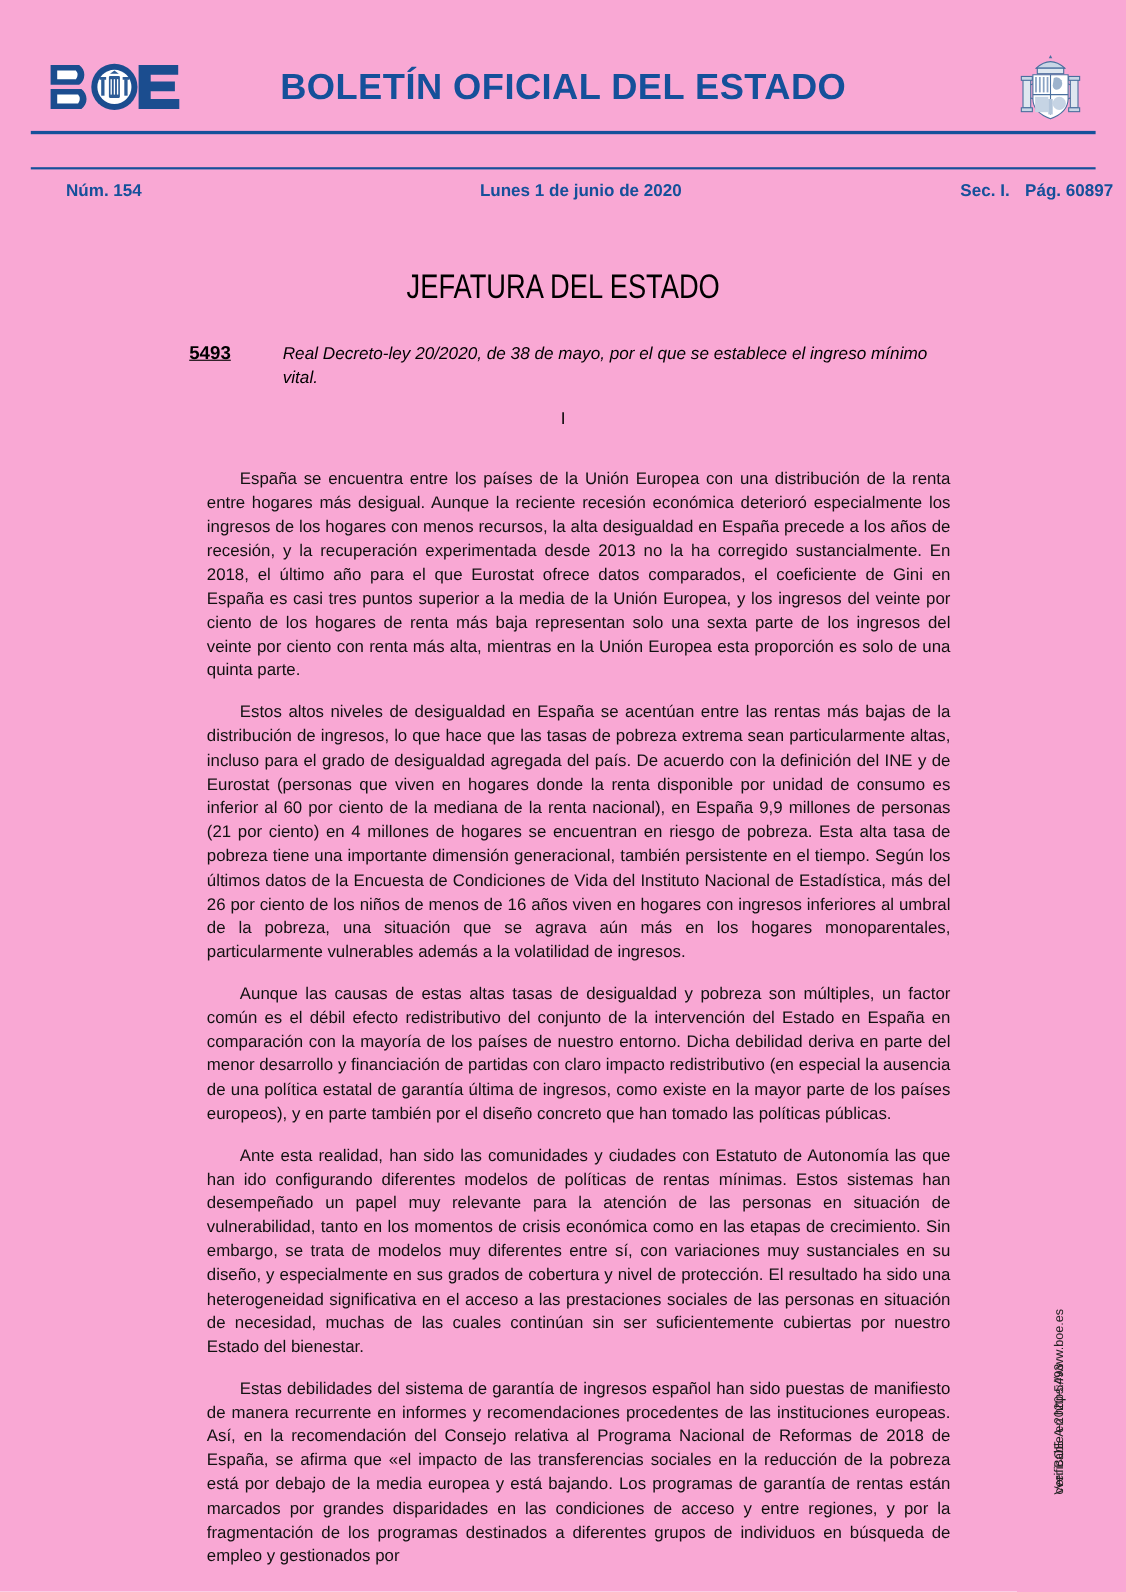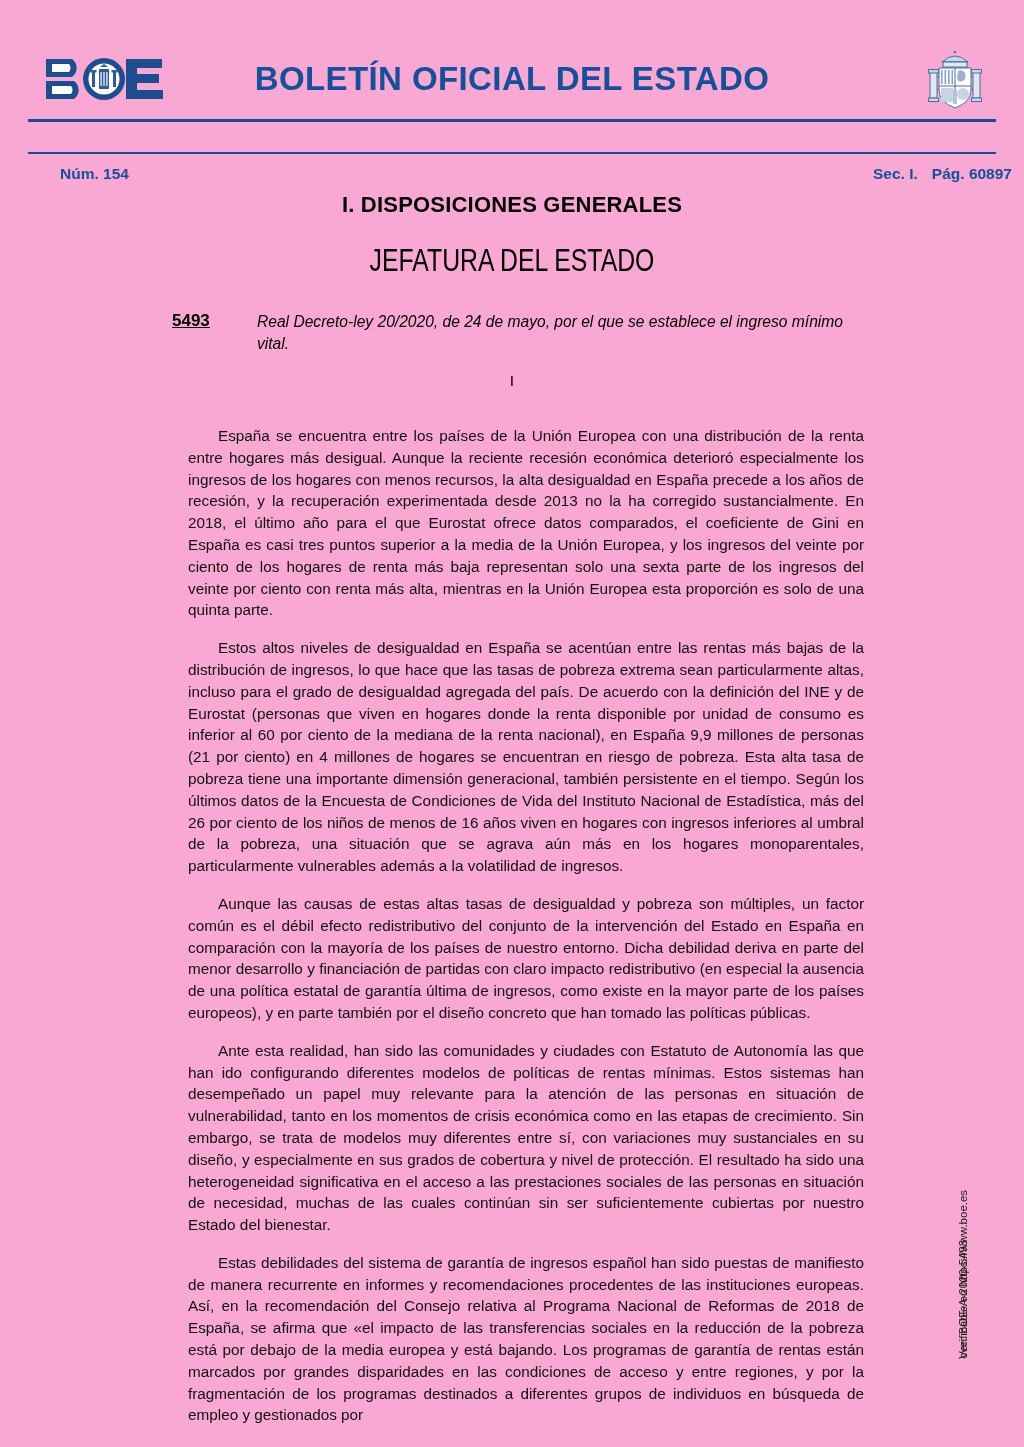--- a/index.html
+++ b/index.html
@@ -280,33 +280,33 @@
             <rect x="29" y="44" width="4" height="14" fill="#b3c5da"></rect>
           </g>
         </g>
       </svg>
     </span>
   </div>
 
   <div class="rule-top"></div>
   <div class="info-bar">
     <span class="info-num">Núm. 154</span>
+    <span class="info-date">Lunes 1 de junio de 2020</span>
     <span class="info-right">
       <span class="sec">Sec. I.</span><span>Pág. 60897</span>
     </span>
   </div>
   <div class="rule-bottom"></div>
 
-  <div class="section-heading">I. DISPOSICIONES GENERALES</div>
 
   <div class="organ-heading">JEFATURA DEL ESTADO</div>
 
   <div class="item-block">
     <span class="item-number">5493</span>
-    <span class="item-title">Real Decreto-ley 20/2020, de 24 de mayo, por el que se establece el ingreso mínimo vital.</span>
+    <span class="item-title">Real Decreto-ley 20/2020, de 38 de mayo, por el que se establece el ingreso mínimo vital.</span>
   </div>
 
   <div class="roman-divider">I</div>
 
   <div class="body-text" id="body-text">
       <p>España se encuentra entre los países de la Unión Europea con una distribución de la renta entre hogares más desigual. Aunque la reciente recesión económica deterioró especialmente los ingresos de los hogares con menos recursos, la alta desigualdad en España precede a los años de recesión, y la recuperación experimentada desde 2013 no la ha corregido sustancialmente. En 2018, el último año para el que Eurostat ofrece datos comparados, el coeficiente de Gini en España es casi tres puntos superior a la media de la Unión Europea, y los ingresos del veinte por ciento de los hogares de renta más baja representan solo una sexta parte de los ingresos del veinte por ciento con renta más alta, mientras en la Unión Europea esta proporción es solo de una quinta parte.</p>
       <p>Estos altos niveles de desigualdad en España se acentúan entre las rentas más bajas de la distribución de ingresos, lo que hace que las tasas de pobreza extrema sean particularmente altas, incluso para el grado de desigualdad agregada del país. De acuerdo con la definición del INE y de Eurostat (personas que viven en hogares donde la renta disponible por unidad de consumo es inferior al 60 por ciento de la mediana de la renta nacional), en España 9,9 millones de personas (21 por ciento) en 4 millones de hogares se encuentran en riesgo de pobreza. Esta alta tasa de pobreza tiene una importante dimensión generacional, también persistente en el tiempo. Según los últimos datos de la Encuesta de Condiciones de Vida del Instituto Nacional de Estadística, más del 26 por ciento de los niños de menos de 16 años viven en hogares con ingresos inferiores al umbral de la pobreza, una situación que se agrava aún más en los hogares monoparentales, particularmente vulnerables además a la volatilidad de ingresos.</p>
       <p>Aunque las causas de estas altas tasas de desigualdad y pobreza son múltiples, un factor común es el débil efecto redistributivo del conjunto de la intervención del Estado en España en comparación con la mayoría de los países de nuestro entorno. Dicha debilidad deriva en parte del menor desarrollo y financiación de partidas con claro impacto redistributivo (en especial la ausencia de una política estatal de garantía última de ingresos, como existe en la mayor parte de los países europeos), y en parte también por el diseño concreto que han tomado las políticas públicas.</p>
       <p>Ante esta realidad, han sido las comunidades y ciudades con Estatuto de Autonomía las que han ido configurando diferentes modelos de políticas de rentas mínimas. Estos sistemas han desempeñado un papel muy relevante para la atención de las personas en situación de vulnerabilidad, tanto en los momentos de crisis económica como en las etapas de crecimiento. Sin embargo, se trata de modelos muy diferentes entre sí, con variaciones muy sustanciales en su diseño, y especialmente en sus grados de cobertura y nivel de protección. El resultado ha sido una heterogeneidad significativa en el acceso a las prestaciones sociales de las personas en situación de necesidad, muchas de las cuales continúan sin ser suficientemente cubiertas por nuestro Estado del bienestar.</p>
       <p>Estas debilidades del sistema de garantía de ingresos español han sido puestas de manifiesto de manera recurrente en informes y recomendaciones procedentes de las instituciones europeas. Así, en la recomendación del Consejo relativa al Programa Nacional de Reformas de 2018 de España, se afirma que «el impacto de las transferencias sociales en la reducción de la pobreza está por debajo de la media europea y está bajando. Los programas de garantía de rentas están marcados por grandes disparidades en las condiciones de acceso y entre regiones, y por la fragmentación de los programas destinados a diferentes grupos de individuos en búsqueda de empleo y gestionados por</p>

